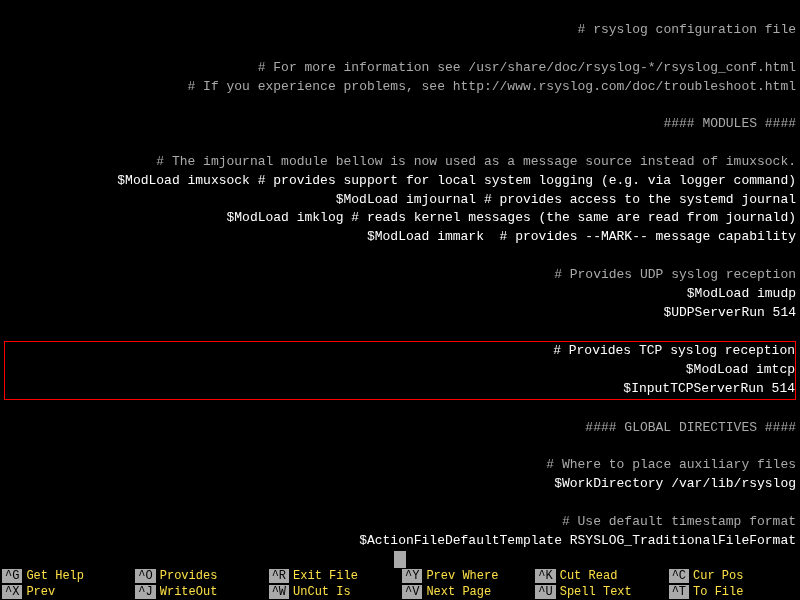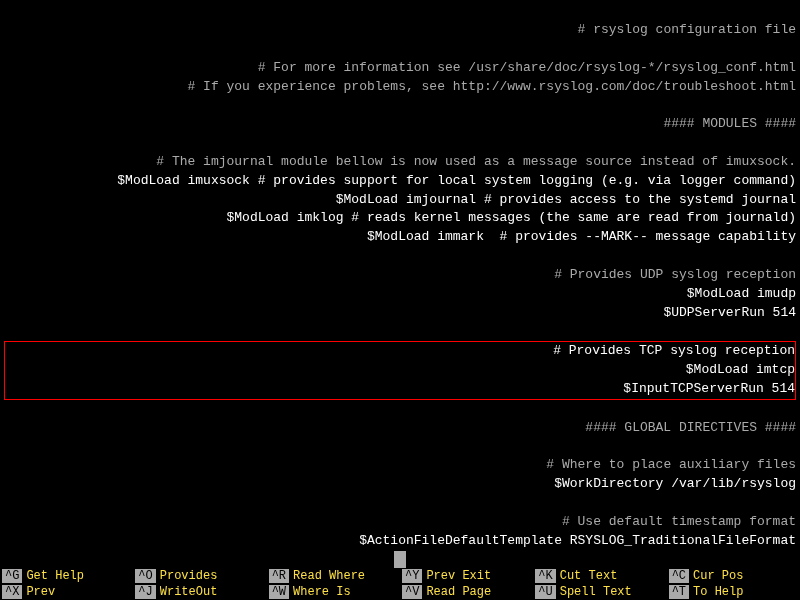--- a/index.html
+++ b/index.html
@@ -107,55 +107,55 @@
         <div class="shortcut-item">
           <span class="shortcut-key">^G</span>
           <span class="shortcut-label">Get Help</span>
         </div>
         <div class="shortcut-item">
           <span class="shortcut-key">^O</span>
           <span class="shortcut-label">Provides</span>
         </div>
         <div class="shortcut-item">
           <span class="shortcut-key">^R</span>
-          <span class="shortcut-label">Read Where</span>
+          <span class="shortcut-label">Exit File</span>
         </div>
         <div class="shortcut-item">
           <span class="shortcut-key">^Y</span>
-          <span class="shortcut-label">Prev Exit</span>
+          <span class="shortcut-label">Prev Where</span>
         </div>
         <div class="shortcut-item">
           <span class="shortcut-key">^K</span>
-          <span class="shortcut-label">Cut Text</span>
+          <span class="shortcut-label">Cut Read</span>
         </div>
         <div class="shortcut-item">
           <span class="shortcut-key">^C</span>
           <span class="shortcut-label">Cur Pos</span>
         </div>
       </div>
       <div class="shortcut-row">
         <div class="shortcut-item">
           <span class="shortcut-key">^X</span>
           <span class="shortcut-label">Prev</span>
         </div>
         <div class="shortcut-item">
           <span class="shortcut-key">^J</span>
           <span class="shortcut-label">WriteOut</span>
         </div>
         <div class="shortcut-item">
           <span class="shortcut-key">^W</span>
-          <span class="shortcut-label">Where Is</span>
+          <span class="shortcut-label">UnCut Is</span>
         </div>
         <div class="shortcut-item">
           <span class="shortcut-key">^V</span>
-          <span class="shortcut-label">Read Page</span>
+          <span class="shortcut-label">Next Page</span>
         </div>
         <div class="shortcut-item">
           <span class="shortcut-key">^U</span>
           <span class="shortcut-label">Spell Text</span>
         </div>
         <div class="shortcut-item">
           <span class="shortcut-key">^T</span>
-          <span class="shortcut-label">To Help</span>
+          <span class="shortcut-label">To File</span>
         </div>
       </div>
     </div>
 </div>
 
 </body></html>

